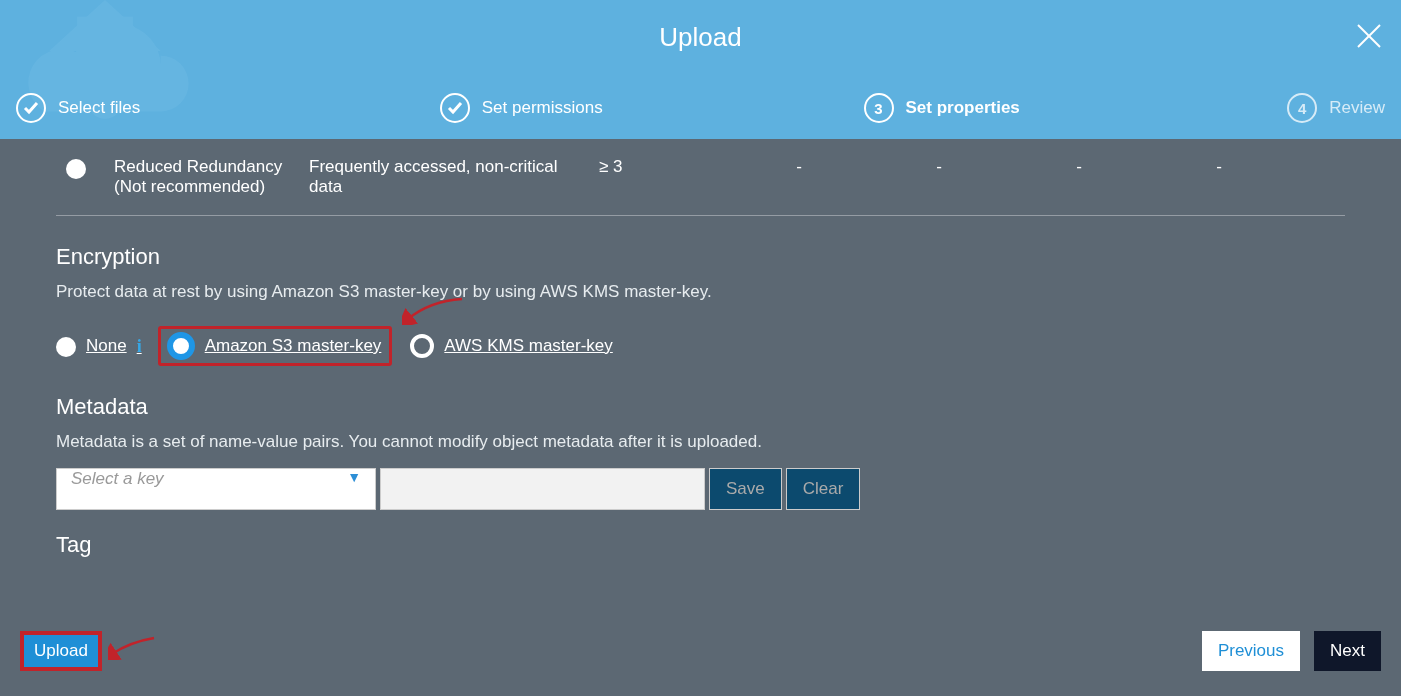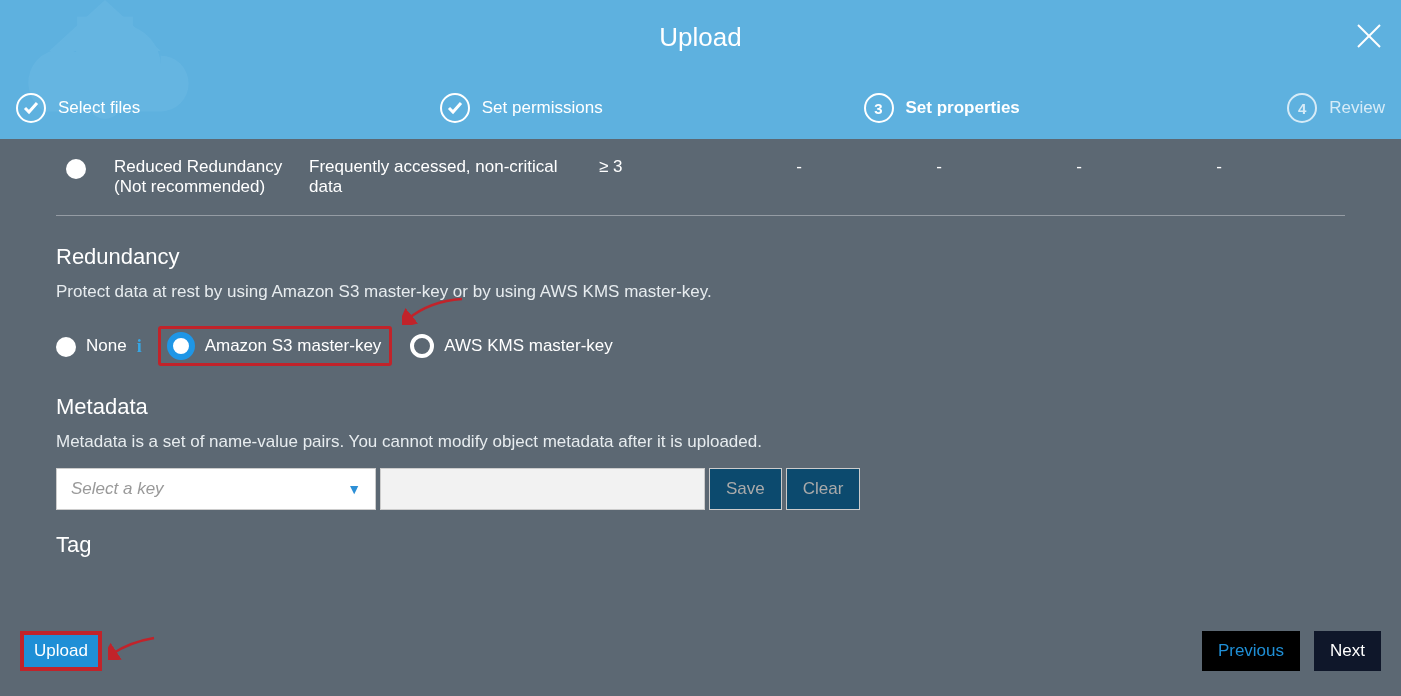--- a/index.html
+++ b/index.html
@@ -96,20 +96,21 @@
   .storage-cell { width: 140px; text-align: center; }
 
   .section-title { font-size: 22px; margin-top: 28px; margin-bottom: 12px; }
   .section-sub   { font-size: 17px; color: #e7ecef; }
 
   .enc-options {
     display: flex;
     align-items: center;
     gap: 12px;
     margin-top: 24px;
+    text-decoration: underline;
   }
   .enc-opt {
     display: flex;
     align-items: center;
     gap: 10px;
     font-size: 17px;
   }
   .radio-outline {
     width: 24px; height: 24px;
     border: 4px solid #fff;
@@ -154,21 +155,21 @@
     margin-top: 16px;
   }
   .select-key {
     width: 320px;
     height: 42px;
     background: #fff;
     color: #999;
     font-style: italic;
     font-size: 17px;
     display: flex;
-    align-items: center;
+    align-items: flex-start;
     justify-content: space-between;
     padding: 0 14px;
     border: 1px solid #ccc;
   }
   .select-key .chev { color: #2d8fd6; font-style: normal; font-size: 14px;}
   .value-input {
     width: 325px;
     height: 42px;
     border: 1px solid #ccc;
     background: #f2f2f2;
@@ -202,21 +203,21 @@
     padding: 6px 10px;
     cursor: pointer;
   }
   .spacer { flex: 1; }
   .nav-btn {
     padding: 10px 16px;
     font-size: 17px;
     cursor: pointer;
     border: none;
   }
-  .nav-prev { background: #000000; color: #1f8fd6; margin-right: 14px; }
+  .nav-prev { background: #ffffff; color: #1f8fd6; margin-right: 14px; }
   .nav-next { background: #0f172a; color: #fff; }
 </style>
 </head>
 <body>
 
 <div class="header">
   <svg class="cloud-icon" viewBox="0 0 200 140">
     <path d="M160 70a45 45 0 00-88-12A35 35 0 0035 120h125a30 30 0 000-60z" fill="#7dc2e8"></path>
     <path d="M100 110V50M100 50l-28 28M100 50l28 28" stroke="#7dc2e8" stroke-width="36" stroke-linecap="round" fill="none"></path>
     <path d="M100 110V50M100 50l-28 28M100 50l28 28" stroke="#5eb1df" stroke-width="0" fill="none"></path>
@@ -270,21 +271,21 @@
       <span>(Not recommended)</span>
     </div>
     <div class="storage-desc">Frequently accessed, non-critical data</div>
     <div class="storage-az">≥ 3</div>
     <div class="storage-cell">-</div>
     <div class="storage-cell">-</div>
     <div class="storage-cell">-</div>
     <div class="storage-cell">-</div>
   </div>
 
-  <div class="section-title">Redundancy</div>
+  <div class="section-title">Encryption</div>
   <div class="section-sub">Protect data at rest by using Amazon S3 master-key or by using AWS KMS master-key.</div>
 
   <div class="enc-options">
     <div class="enc-opt">
       <span class="radio" style="margin-right:0"></span>
       <span>None</span>
     </div>
     <span class="info-icon">i</span>
 
     <div class="highlight-box">

